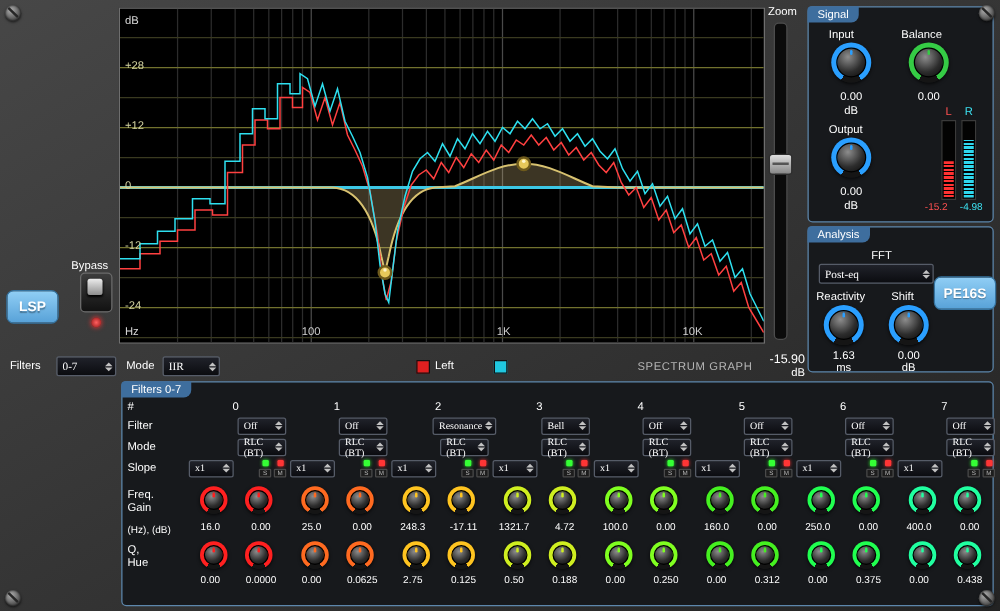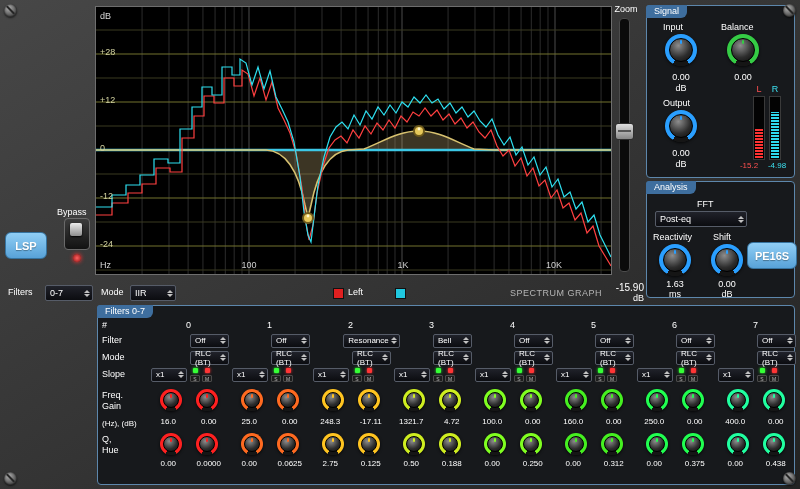--- a/index.html
+++ b/index.html
@@ -42,21 +42,21 @@
         background:radial-gradient(circle at 38% 30%,#8d8d8d,#2d2d2d 58%,#0a0a0a 100%);
         border:1px solid #000;box-sizing:border-box;}
   .knob>i::after{content:"";position:absolute;left:50%;top:1px;width:2px;height:4px;margin-left:-1px;
         background:var(--kc,#2a9fff);border-radius:1px;}
   .k-big{width:32px;height:32px;padding:4px;}
   .k-small{width:22px;height:22px;padding:3px;}
 
   
   .combo{display:flex;align-items:center;justify-content:space-between;box-sizing:border-box;
         background:linear-gradient(#20222a,#0b0c10);border:1px solid #565c68;border-radius:2px;
-        color:#fff;font-size:8px;height:14px;padding:0 2px 0 4px;}
+        color:#fff;font-size:8px;height:14px;padding:0 2px 0 4px;font-family:Liberation Serif, serif;}
   .combo.tall{height:16px;font-size:9px;}
   .carets{display:flex;flex-direction:column;align-items:center;gap:1px;margin-left:2px;}
   .carets i{width:0;height:0;border-left:3px solid transparent;border-right:3px solid transparent;}
   .carets i.up{border-bottom:3px solid #c2c2c2;}
   .carets i.dn{border-top:3px solid #c2c2c2;}
 
   
   .klabel{position:absolute;color:#fff;font-size:9px;}
   .kval{position:absolute;text-align:center;font-size:9px;color:#fff;}
   .meter{position:absolute;width:10px;height:62px;background:#030303;border:1px solid #3a3a3a;}
@@ -88,21 +88,21 @@
   .fpanel{left:97px;top:305px;width:698px;height:180px;}
   .fpanel-inner{position:absolute;left:4px;top:13px;right:2px;bottom:2px;display:flex;}
   .flabels{width:46px;flex-shrink:0;}
   #fcols{display:flex;}
   .fcol{width:81px;flex-shrink:0;}
   .r-idx{height:13px;line-height:13px;font-size:9px;}
   .fcol .r-idx{text-align:center;}
   .r-combo{height:17px;display:flex;align-items:center;justify-content:center;}
   .flabels .r-combo{justify-content:flex-start;line-height:17px;}
   .w76{width:76px;margin-left:42px;}.w34{width:36px;}
-  .sloperow{justify-content:flex-start;gap:3px;padding-left:3px;box-sizing:border-box;}
+  .sloperow{justify-content:space-between;gap:3px;padding-left:3px;box-sizing:border-box;}
   .smgrid{display:grid;grid-template-columns:10px 10px;grid-auto-rows:7px;gap:1px 2px;align-items:center;justify-items:center;}
   .led{width:5px;height:5px;border-radius:1px;}
   .led.green{background:#35ff35;box-shadow:0 0 3px #3f3;}
   .led.red{background:#ff3535;box-shadow:0 0 3px #f33;}
   .microbtn{width:10px;height:7px;padding:0;font-size:5px;line-height:6px;color:#bbb;
         background:#1d1d1d;border:1px solid #4a4a4a;border-radius:1px;font-family:"Liberation Sans",sans-serif;}
   .r-knobs{height:34px;display:flex;align-items:center;justify-content:center;gap:14px;}
   .r-knobs2{height:30px;display:flex;align-items:center;justify-content:center;gap:14px;}
   .lab-stack{display:flex;flex-direction:column;justify-content:center;align-items:flex-start;gap:1px;font-size:9px;text-align:center;}
   .r-vals{height:12px;display:flex;font-size:8px;color:#fff;}
@@ -244,21 +244,21 @@
     <div class="kval" style="left:56px;top:97px;width:48px;">0.00</div>
     <div class="kval" style="left:56px;top:107px;width:48px;">dB</div>
   </div>
 
   <div class="badge" style="left:5px;top:232px;width:40px;height:25px;">LSP</div>
   <div class="toolbar-label" style="left:57px;top:207px;">Bypass</div>
   <div class="switch">
       <div class="switch-knob"></div>
     </div>
   <div class="led-red-big"></div>
-  <div class="badge" style="left:747px;top:242px;width:48px;height:25px;">PE16S</div>
+  <div class="badge" style="left:747px;top:221px;width:48px;height:25px;">PE16S</div>
 
   <div class="toolbar-label" style="left:8px;top:287px;">Filters</div>
   <div class="combo tall abs" style="left:45px;top:285px;width:48px;">
     <span>0-7</span>
     <span class="carets">
         <i class="up"></i>
         <i class="dn"></i>
       </span>
   </div>
   <div class="toolbar-label" style="left:101px;top:287px;">Mode</div>

